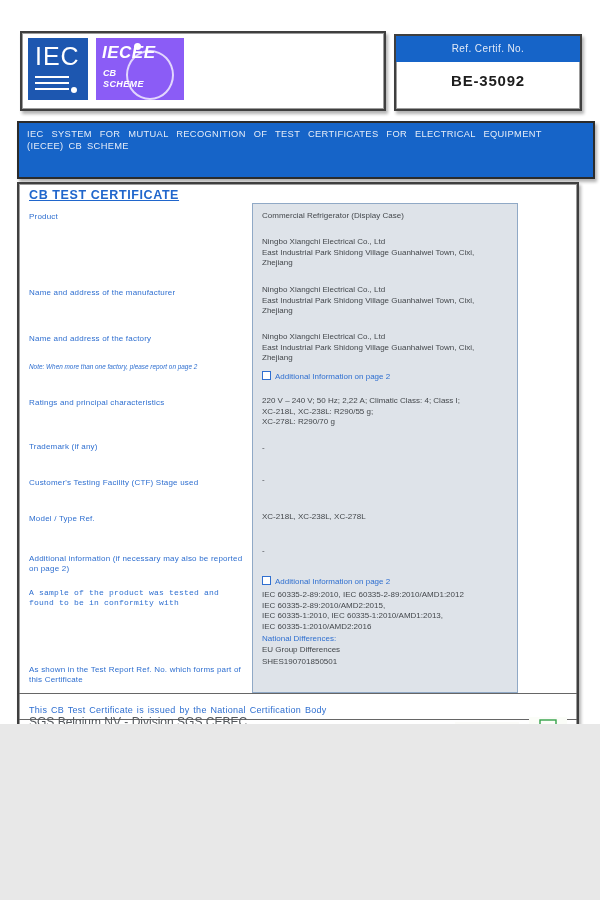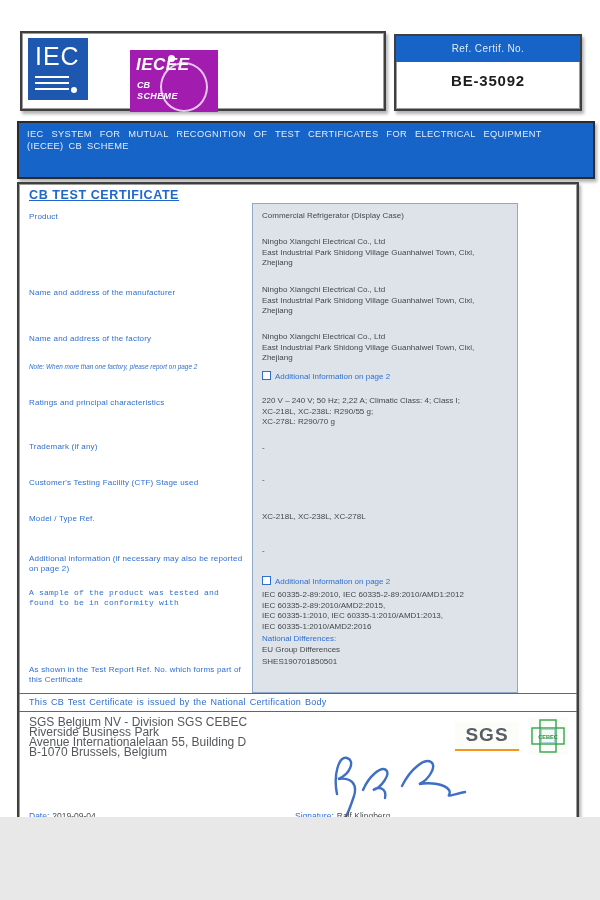--- a/index.html
+++ b/index.html
@@ -1,25 +1,25 @@
 <!DOCTYPE html>
 <html><head>
 <meta charset="utf-8">
 <style>
   html,body{margin:0;padding:0;background:#e8e8e8;}
-  .page{position:relative;width:600px;height:817px;margin:0 auto;background:#ffffff;
+  .page{position:relative;width:600px;height:724px;margin:0 auto;background:#ffffff;
         font-family:"Liberation Sans",sans-serif;overflow:hidden;}
   .frame{border:2px solid #3f3f3f;box-shadow:inset 0 0 0 1px #9c9c9c,2px 3px 3px rgba(0,0,0,.30);background:#fff;}
   
   .hdr-left{position:absolute;left:20px;top:31px;width:362px;height:76px;}
   .iec-logo{position:absolute;left:6px;top:5px;width:60px;height:62px;background:#1d57b0;}
   .iec-text{position:absolute;left:7px;top:4px;color:#fff;font-size:25px;font-weight:500;letter-spacing:1px;}
   .iec-line{position:absolute;left:7px;width:34px;border-top:2.5px solid #fff;}
   .iec-dot{position:absolute;left:43px;top:49px;width:6px;height:6px;border-radius:50%;background:#fff;}
-  .iecee-logo{position:absolute;left:74px;top:17px;width:88px;height:62px;background:#a21caf;overflow:hidden;margin-left:34px;}
+  .iecee-logo{position:absolute;left:74px;top:5px;width:88px;height:62px;background:#8b5cf6;overflow:hidden;}
   .globe{position:absolute;left:30px;top:12px;width:44px;height:46px;border:2px solid rgba(255,255,255,.75);border-radius:50%;}
   .globe-dot{position:absolute;left:38px;top:5px;width:7px;height:7px;border-radius:50%;background:#fff;}
   .iecee-title{position:absolute;left:6px;top:5px;color:#fff;font-size:17px;font-weight:bold;font-style:italic;letter-spacing:.5px;}
   .iecee-cb{position:absolute;left:7px;top:30px;color:#fff;font-size:9px;font-weight:bold;font-style:italic;}
   .iecee-scheme{position:absolute;left:7px;top:41px;color:#fff;font-size:9px;font-weight:bold;font-style:italic;letter-spacing:.4px;}
   
   .hdr-right{position:absolute;left:394px;top:34px;width:184px;height:73px;}
   .ref-bar{position:absolute;left:0;top:0;right:0;height:26px;background:#1664c8;color:#e2eaf7;
            font-size:10px;line-height:26px;text-align:center;letter-spacing:.4px;}
   .ref-val{position:absolute;left:0;right:0;top:36px;text-align:center;font-size:15px;font-weight:bold;
@@ -34,21 +34,21 @@
   .main{position:absolute;left:17px;top:182px;width:558px;height:650px;}
   .title{position:absolute;left:10px;top:4px;font-size:12.5px;font-weight:bold;color:#2066cc;
          letter-spacing:.6px;text-decoration:underline;}
   .panel{position:absolute;left:233px;top:19px;width:264px;height:488px;background:#dee3e9;border:1px solid #90a9c6;}
   .lbl{position:absolute;left:10px;width:218px;color:#2f6fd0;font-size:8px;line-height:10px;letter-spacing:.2px;}
   .note{position:absolute;left:10px;width:224px;color:#2f6fd0;font-size:6.4px;font-style:italic;line-height:8px;}
   .val{position:absolute;left:243px;width:248px;color:#44484c;font-size:8px;line-height:10.5px;white-space:pre-line;}
   .blue{color:#2f6fd0;}
   .cbx{display:inline-block;width:7px;height:7px;border:1px solid #2f6fd0;background:#fff;margin-right:4px;vertical-align:-1px;}
   .issuer{position:absolute;left:0;right:0;top:509px;border-top:1px solid #666;border-bottom:1px solid #666;
-          padding:3px 10px 4px 10px;color:#2f6fd0;font-size:9px;letter-spacing:.3px;word-spacing:1px;}
+          padding:11px 10px 4px 10px;color:#2f6fd0;font-size:9px;letter-spacing:.3px;word-spacing:1px;}
   .ncb{position:absolute;left:10px;top:533px;font-size:12px;color:#54585c;line-height:10px;white-space:pre-line;}
   .sgs{position:absolute;left:436px;top:538px;width:64px;height:27px;background:#fcfcf9;
        border-bottom:2.5px solid #f7941d;text-align:center;}
   .sgs span{font-size:19px;font-weight:bold;color:#595f66;line-height:26px;letter-spacing:1px;}
   .cebec{position:absolute;left:510px;top:533px;width:38px;height:38px;background:#fbfdf8;}
   .sig{position:absolute;left:288px;top:562px;width:185px;height:75px;}
   .signoff{position:absolute;top:627px;font-size:8.5px;}
   .signoff .so-lbl{color:#2f6fd0;}
   .signoff .so-val{color:#4a4e52;margin-left:3px;}
   .date-block{left:10px;}

